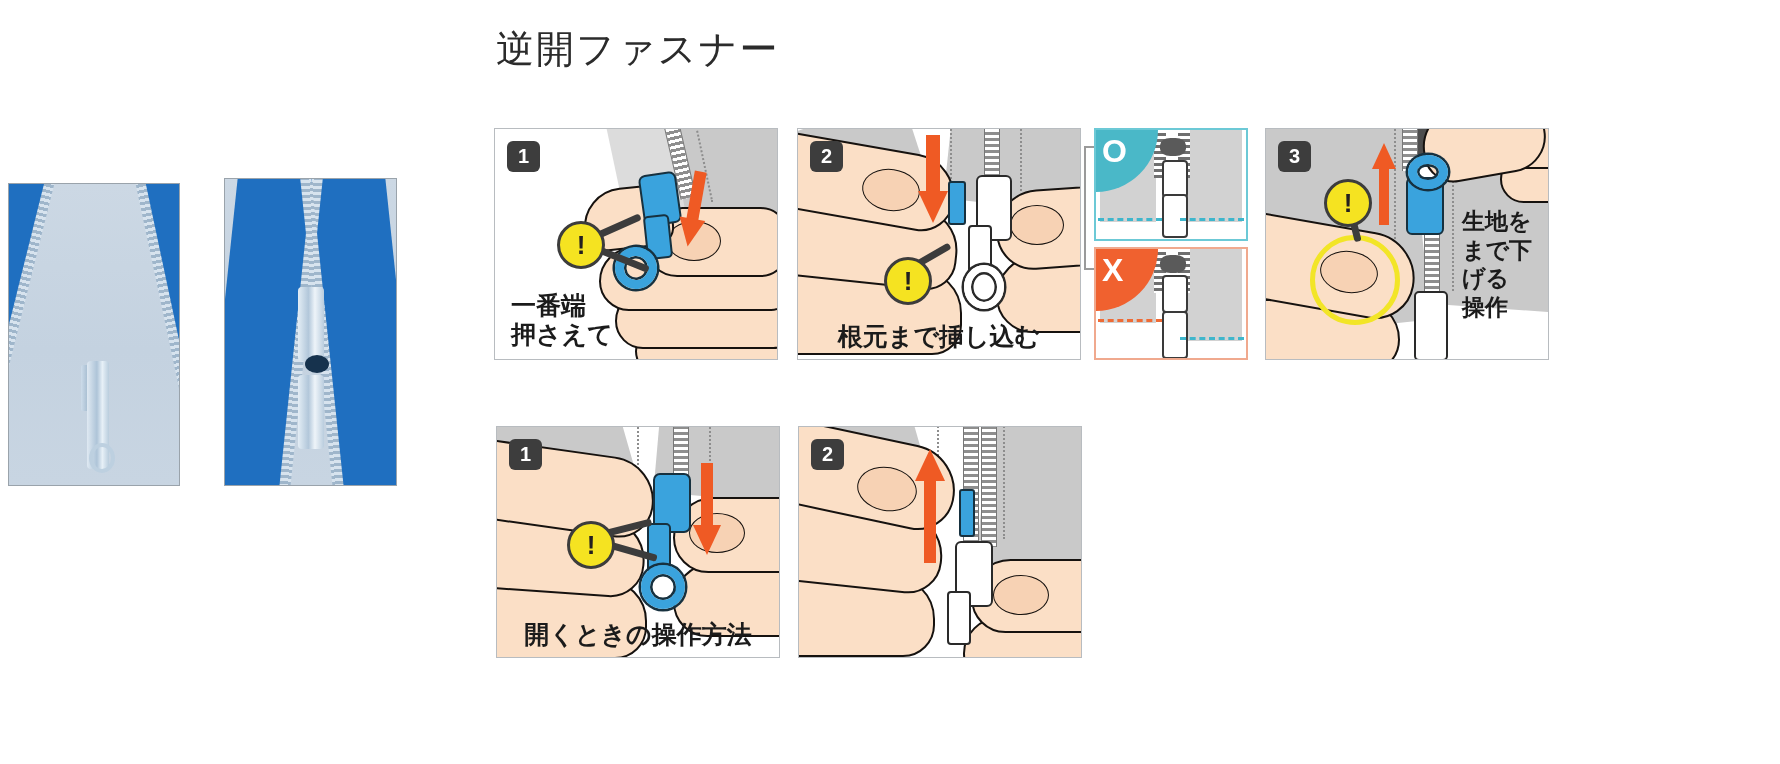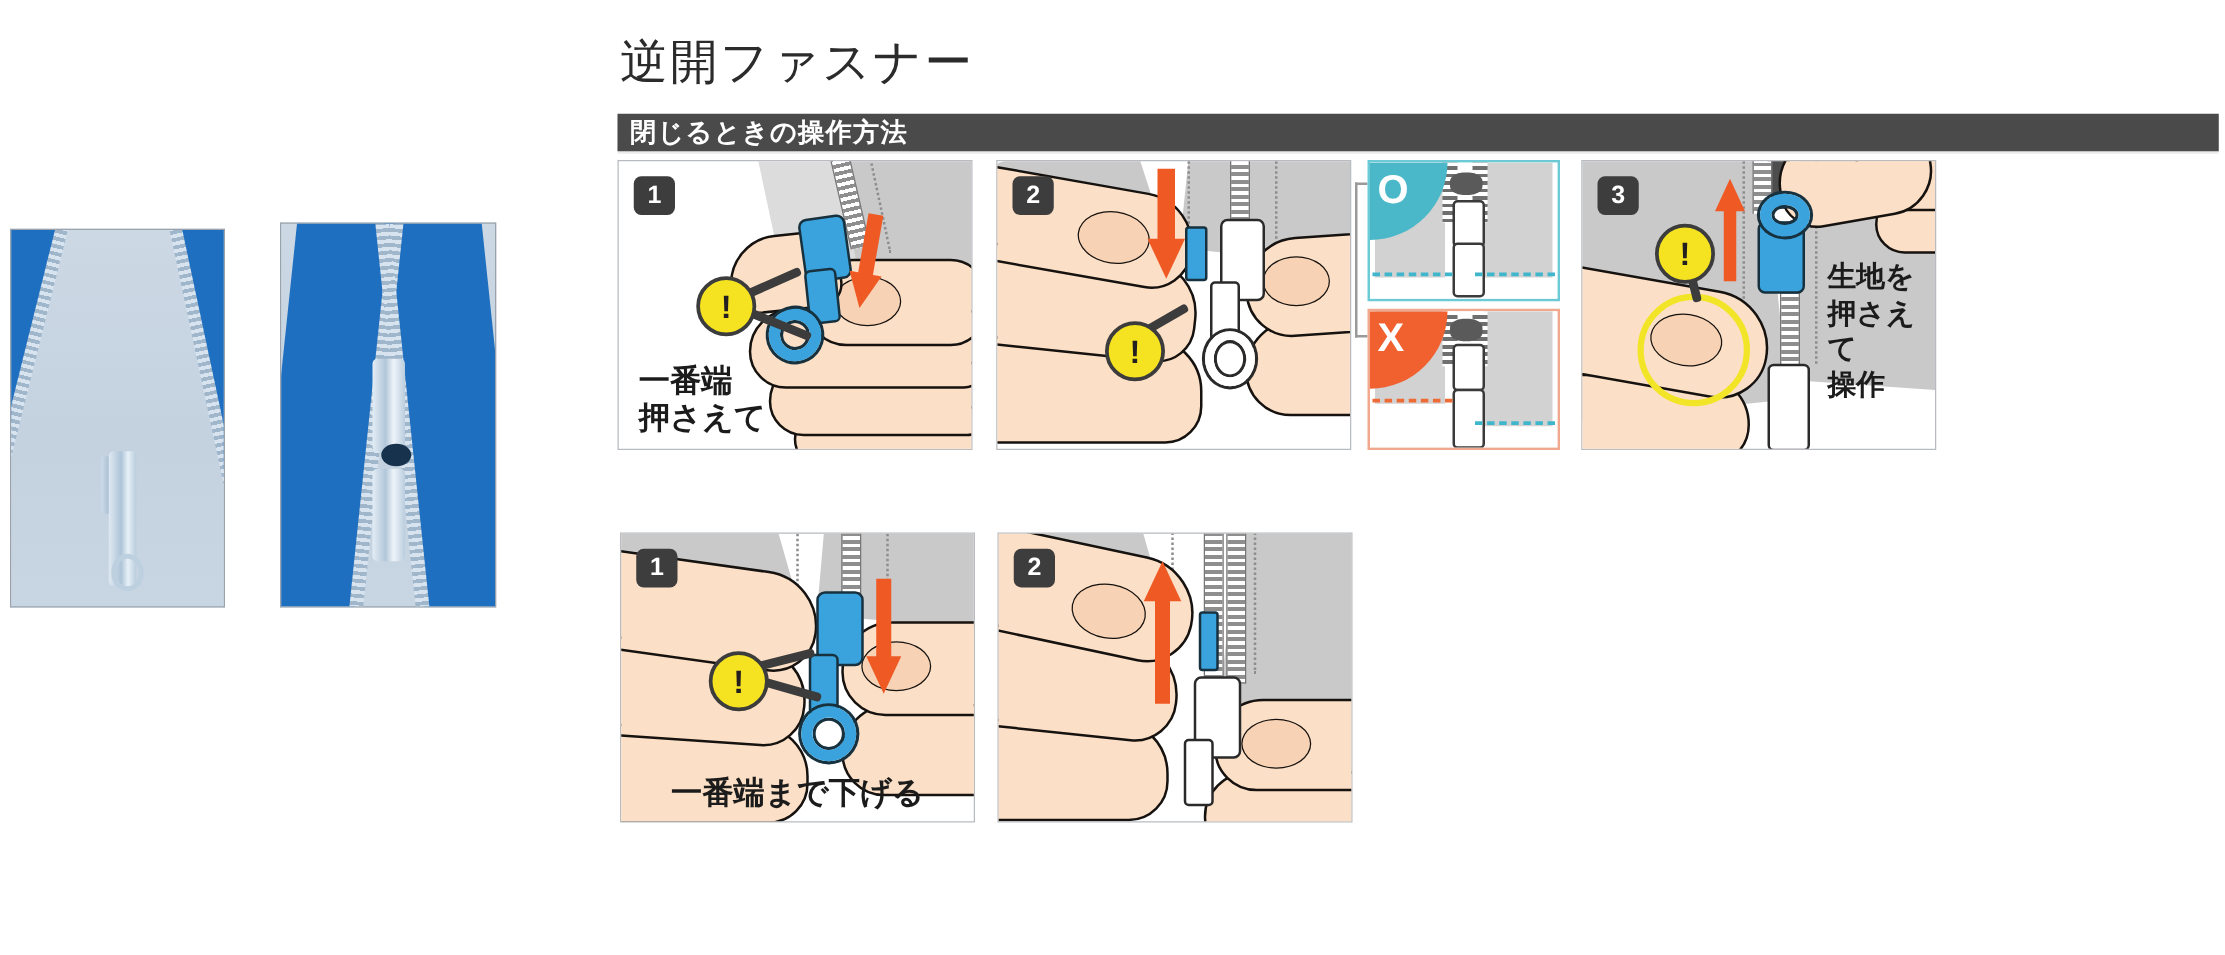--- a/index.html
+++ b/index.html
@@ -221,24 +221,20 @@
       <div class="sliderBot"></div>
     </div>
   </div>
 
 </div>
 
 <div id="instructions">
 
   <div id="page-title">逆開ファスナー</div>
 
-  <div class="band" id="band-close">
-
-    <span>閉じるときの操作方法</span>
-  </div>
 
   <div class="panel" id="p-c1" style="left:24px;top:116px;width:284px;height:232px;">
     <div class="panel-scene">
 
       <div class="garment" style="left:150px;top:-10px;width:160px;height:110px;transform:rotate(-12deg);"></div>
       <div class="garment-light" style="left:120px;top:-14px;width:60px;height:100px;transform:rotate(-12deg);"></div>
       <div class="stitch" style="left:208px;top:-6px;height:80px;transform:rotate(-12deg);"></div>
 
       <div class="zip-chain" style="left:176px;top:-14px;height:84px;transform:rotate(-13deg);"></div>
 
@@ -291,20 +287,21 @@
 
       <div class="arrow-down" style="left:120px;top:6px;width:30px;height:92px;">
         <div class="arrow-shaft" style="left:8px;top:0;width:14px;height:60px;"></div>
         <div class="arrow-head" style="left:0;top:56px;border-left:15px solid transparent;border-right:15px solid transparent;border-top:32px solid #ef5a24;"></div>
       </div>
 
       <div class="warn-tail" style="left:112px;top:136px;width:46px;transform:rotate(-30deg);"></div>
       <div class="warn" style="left:86px;top:128px;">!</div>
     </div>
     <div class="badge">2</div>
+    <div class="caption" style="left:0;right:0;bottom:8px;font-size:25px;text-align:center;">根元まで挿し込む</div>
   </div>
 
   <div id="compare" style="left:622px;top:116px;width:158px;height:232px;">
     <div class="cmp-callout" style="left:-8px;top:18px;width:10px;height:120px;"></div>
 
     <div class="cmp" id="cmp-ok" style="left:2px;top:0;width:154px;height:113px;">
       <div class="cmp-body">
         <div class="cmp-cloth" style="left:4px;top:0;width:56px;height:92px;"></div>
         <div class="cmp-cloth" style="right:4px;top:0;width:56px;height:92px;"></div>
         <div class="cmp-chain" style="left:58px;top:0;height:48px;"></div>
@@ -365,21 +362,21 @@
 
       <div class="arrow-up" style="left:106px;top:14px;width:24px;height:84px;">
         <div class="arrow-head" style="left:0;top:0;border-left:12px solid transparent;border-right:12px solid transparent;border-bottom:26px solid #ef5a24;"></div>
         <div class="arrow-shaft" style="left:7px;top:24px;width:10px;height:58px;"></div>
       </div>
 
       <div class="warn-tail" style="left:84px;top:76px;width:34px;transform:rotate(76deg);"></div>
       <div class="warn" style="left:58px;top:50px;z-index:46;">!</div>
 
       <div class="caption" style="left:196px;top:78px;font-size:23px;text-align:left;line-height:1.24;">生地を
-押さえて
+まで下げる
 操作</div>
     </div>
     <div class="badge">3</div>
   </div>
 
 
   <div class="panel" id="p-o1" style="left:26px;top:414px;width:284px;height:232px;">
     <div class="panel-scene">
       <div class="garment" style="left:-20px;top:-18px;width:150px;height:86px;transform:rotate(-16deg);"></div>
       <div class="garment" style="left:160px;top:-18px;width:160px;height:90px;transform:rotate(5deg);"></div>
@@ -401,21 +398,21 @@
       <div class="arrow-down" style="left:196px;top:36px;width:28px;height:100px;">
         <div class="arrow-shaft" style="left:8px;top:0;width:12px;height:66px;"></div>
         <div class="arrow-head" style="left:0;top:62px;border-left:14px solid transparent;border-right:14px solid transparent;border-top:30px solid #ef5a24;"></div>
       </div>
 
       <div class="warn-tail" style="left:104px;top:104px;width:52px;transform:rotate(-14deg);"></div>
       <div class="warn-tail" style="left:104px;top:112px;width:58px;transform:rotate(16deg);"></div>
       <div class="warn" style="left:70px;top:94px;">!</div>
     </div>
     <div class="badge">1</div>
-    <div class="caption" style="left:0;right:0;bottom:8px;font-size:25px;text-align:center;">一番端まで下げる</div>
+    <div class="caption" style="left:0;right:0;bottom:8px;font-size:25px;text-align:center;">開くときの操作方法</div>
   </div>
 
   <div class="panel" id="p-o2" style="left:328px;top:414px;width:284px;height:232px;">
     <div class="panel-scene">
       <div class="garment" style="left:-20px;top:-18px;width:140px;height:86px;transform:rotate(-16deg);"></div>
       <div class="garment" style="left:184px;top:-20px;width:150px;height:180px;transform:rotate(6deg);"></div>
       <div class="stitch" style="left:138px;top:-8px;height:104px;"></div>
       <div class="stitch" style="left:204px;top:-8px;height:120px;"></div>
       <div class="zip-chain" style="left:164px;top:-10px;height:130px;"></div>
       <div class="zip-chain" style="left:182px;top:-10px;height:130px;"></div>

